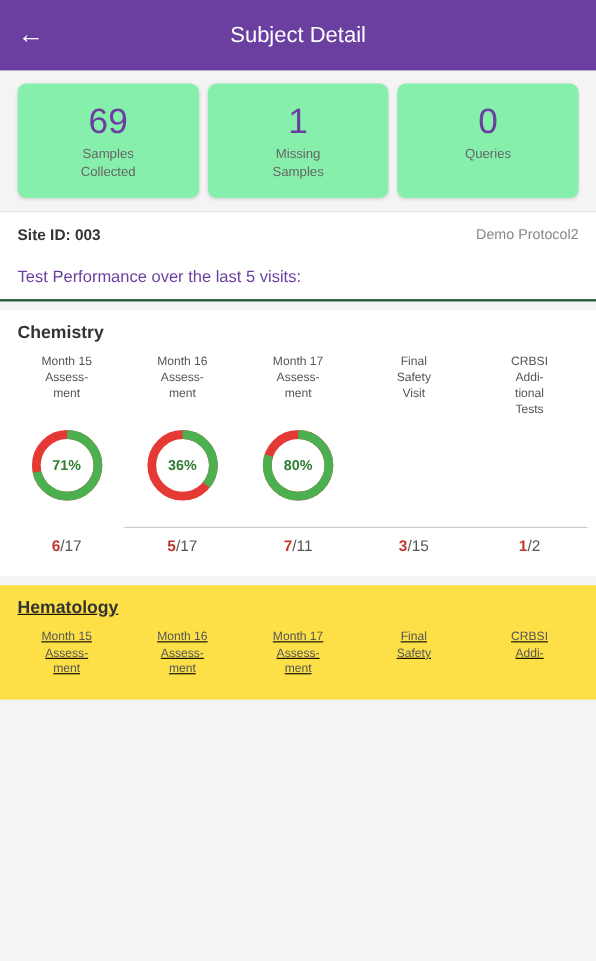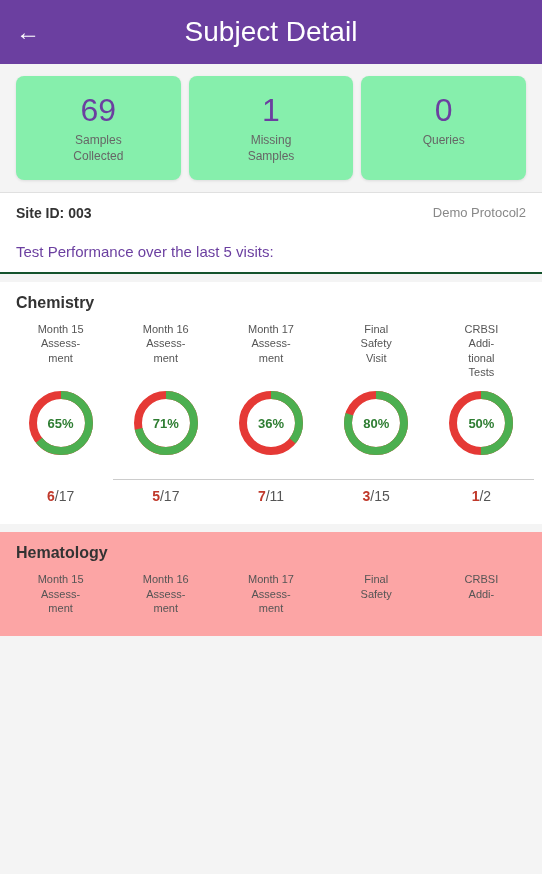--- a/index.html
+++ b/index.html
@@ -21,21 +21,21 @@
       position: relative;
     }
     .header-back {
       color: white;
       font-size: 24px;
       cursor: pointer;
       margin-right: 12px;
     }
     .header-title {
       color: white;
-      font-size: 28px;
+      font-size: 20px;
       font-weight: 500;
       position: absolute;
       left: 50%;
       transform: translateX(-50%);
     }
 
     
     .stats-row {
       display: flex;
       gap: 8px;
@@ -157,23 +157,24 @@
       color: #555;
       padding: 0 4px;
     }
     .fraction-val .num {
       color: #c0392b;
       font-weight: 600;
     }
 
     
     .hematology-section {
-      background: #fca5a5;
+      background: #fde047;
       margin-top: 8px;
       padding: 12px 0;
+      text-decoration: underline;
     }
 
     
     .donut-svg {
       width: 72px;
       height: 72px;
     }
   </style>
 </head>
 <body>
@@ -230,29 +231,20 @@
     <div class="visit-col">
       <div class="visit-label">Final<br>Safety<br>Visit</div>
     </div>
     <div class="visit-col">
       <div class="visit-label">CRBSI<br>Addi-<br>tional<br>Tests</div>
     </div>
   </div>
 
   <div class="visits-grid" style="padding: 8px 8px;">
 
-    <div class="visit-col">
-      <div class="donut-container">
-        <svg class="donut-svg" viewBox="0 0 72 72">
-          <circle cx="36" cy="36" r="28" fill="none" stroke="#e53935" stroke-width="8"></circle>
-          <circle cx="36" cy="36" r="28" fill="none" stroke="#4caf50" stroke-width="8" stroke-dasharray="113.1 62.8" stroke-dashoffset="0"></circle>
-        </svg>
-        <div class="donut-label">65%</div>
-      </div>
-    </div>
 
     <div class="visit-col">
       <div class="donut-container">
         <svg class="donut-svg" viewBox="0 0 72 72">
           <circle cx="36" cy="36" r="28" fill="none" stroke="#e53935" stroke-width="8"></circle>
           <circle cx="36" cy="36" r="28" fill="none" stroke="#4caf50" stroke-width="8" stroke-dasharray="125.7 50.3" stroke-dashoffset="0"></circle>
         </svg>
         <div class="donut-label">71%</div>
       </div>
     </div>
@@ -270,29 +262,20 @@
     <div class="visit-col">
       <div class="donut-container">
         <svg class="donut-svg" viewBox="0 0 72 72">
           <circle cx="36" cy="36" r="28" fill="none" stroke="#e53935" stroke-width="8"></circle>
           <circle cx="36" cy="36" r="28" fill="none" stroke="#4caf50" stroke-width="8" stroke-dasharray="140.7 35.2" stroke-dashoffset="0"></circle>
         </svg>
         <div class="donut-label">80%</div>
       </div>
     </div>
 
-    <div class="visit-col">
-      <div class="donut-container">
-        <svg class="donut-svg" viewBox="0 0 72 72">
-          <circle cx="36" cy="36" r="28" fill="none" stroke="#e53935" stroke-width="8"></circle>
-          <circle cx="36" cy="36" r="28" fill="none" stroke="#4caf50" stroke-width="8" stroke-dasharray="88.0 88.0" stroke-dashoffset="0"></circle>
-        </svg>
-        <div class="donut-label">50%</div>
-      </div>
-    </div>
   </div>
 
   <div style="display: grid; grid-template-columns: repeat(5,1fr); padding: 4px 8px 0; align-items: center;">
     <div style="grid-column: 2/6; border-top: 1px solid #ccc; margin-top: 8px;"></div>
   </div>
 
   <div style="display: grid; grid-template-columns: repeat(5,1fr); padding: 8px 8px;">
     <div class="fraction-val">
       <span class="num">6</span><span>/17</span>
     </div>

